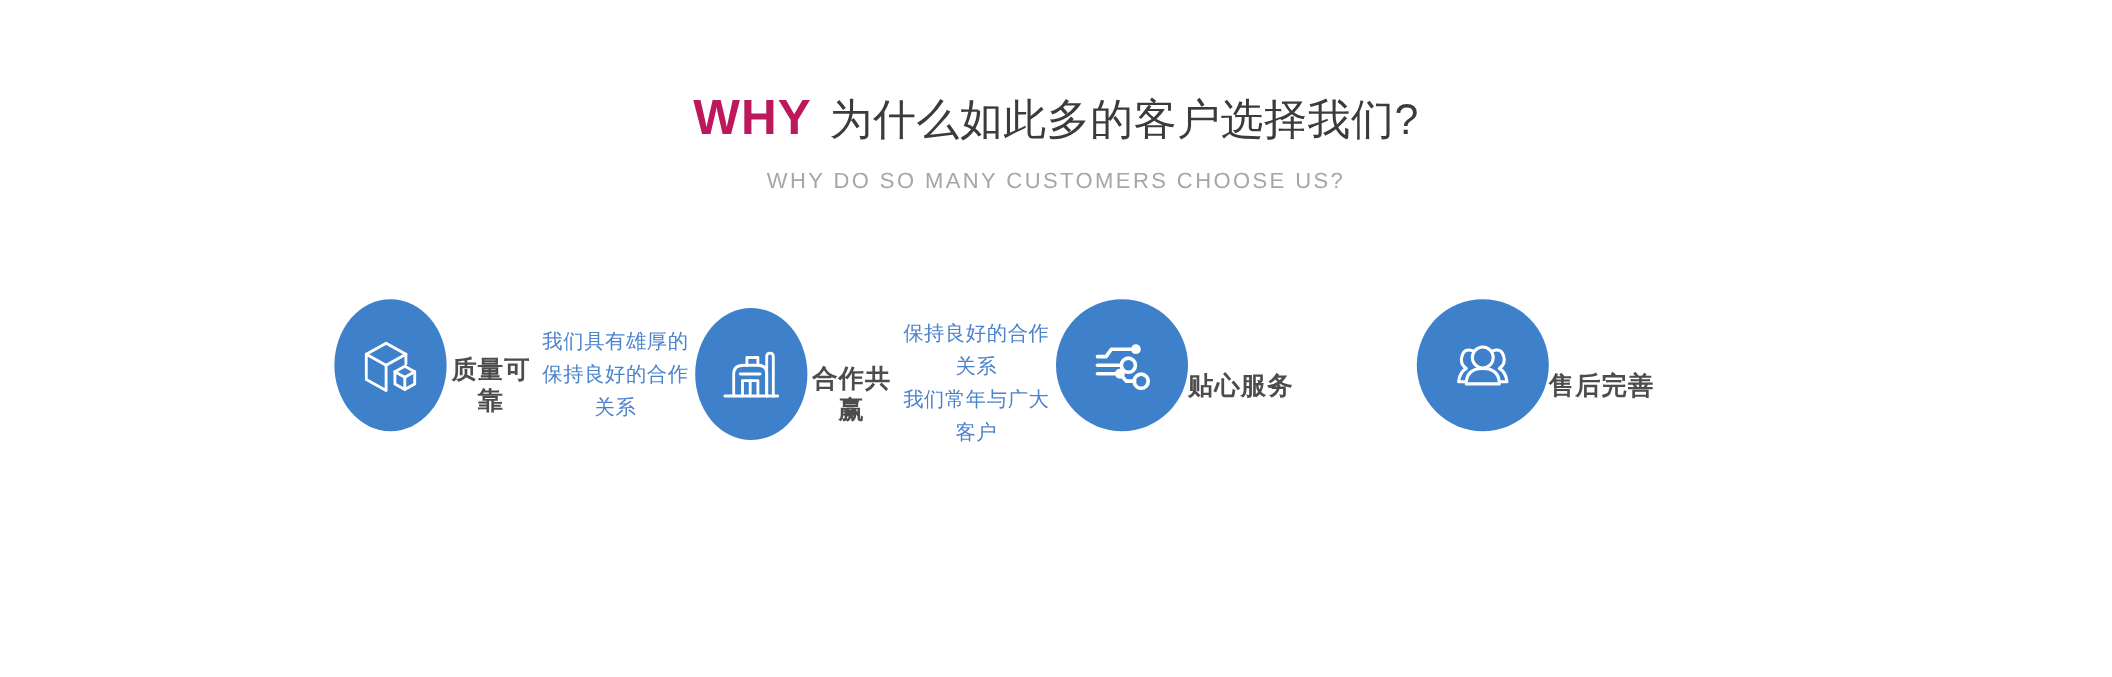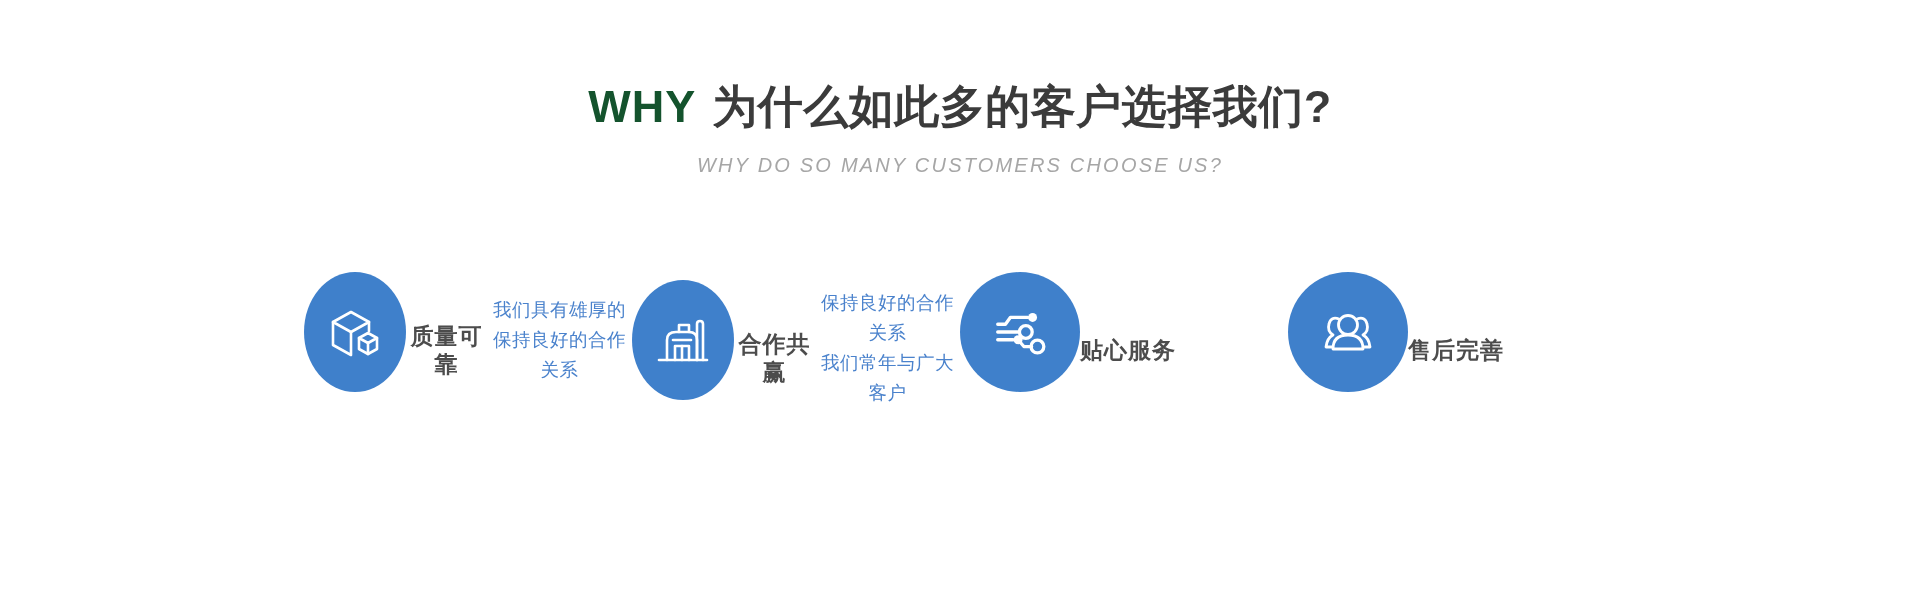--- a/index.html
+++ b/index.html
@@ -30,43 +30,42 @@
     display: block;
     white-space: nowrap;
     line-height: 1.1;
     font-size: 45px;
     font-weight: bold;
     color: #3b3b3b;
     letter-spacing: 0px;
   }
 
   .headline .why {
-    color: #14532d;
+    color: #be185d;
     font-weight: bold;
     font-size: 45px;
     letter-spacing: 1px;
     margin-right: 16px;
   }
 
   .headline .cn {
     color: #3b3b3b;
-    font-weight: bold;
-    font-size: 45px;
+    font-weight: normal;
+    font-size: 39px;
     letter-spacing: 0.5px;
     text-align: right;
   }
 
   .subhead {
     margin-top: 22px;
     font-size: 20px;
     color: #a6a6a6;
     letter-spacing: 2.2px;
     font-weight: normal;
     white-space: nowrap;
-    font-style: italic;
   }
 
   
   .cards {
     position: absolute;
     top: 272px;
     left: 0;
     width: 1920px;
     display: flex;
     justify-content: center;

